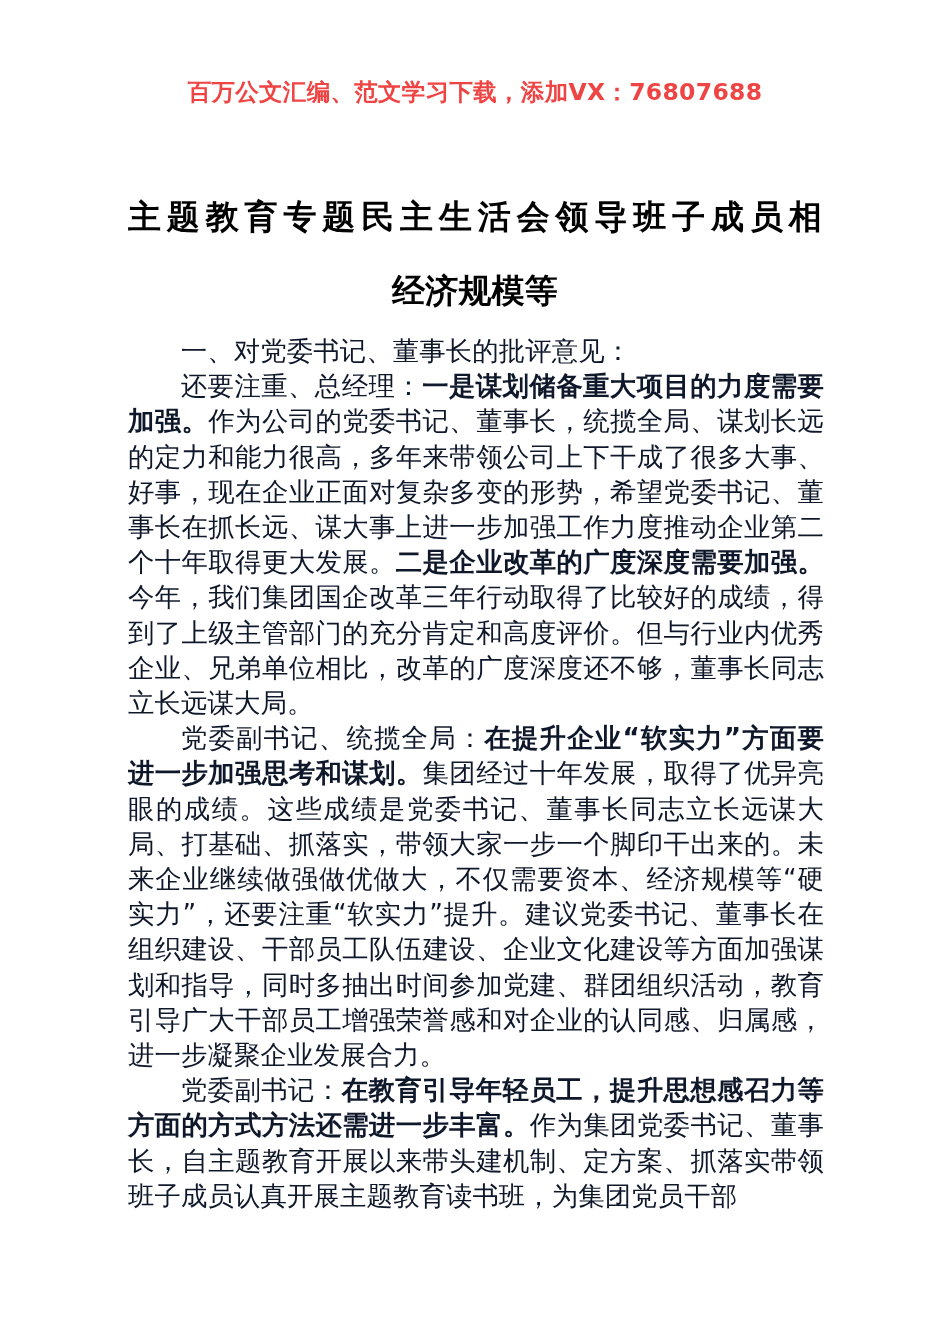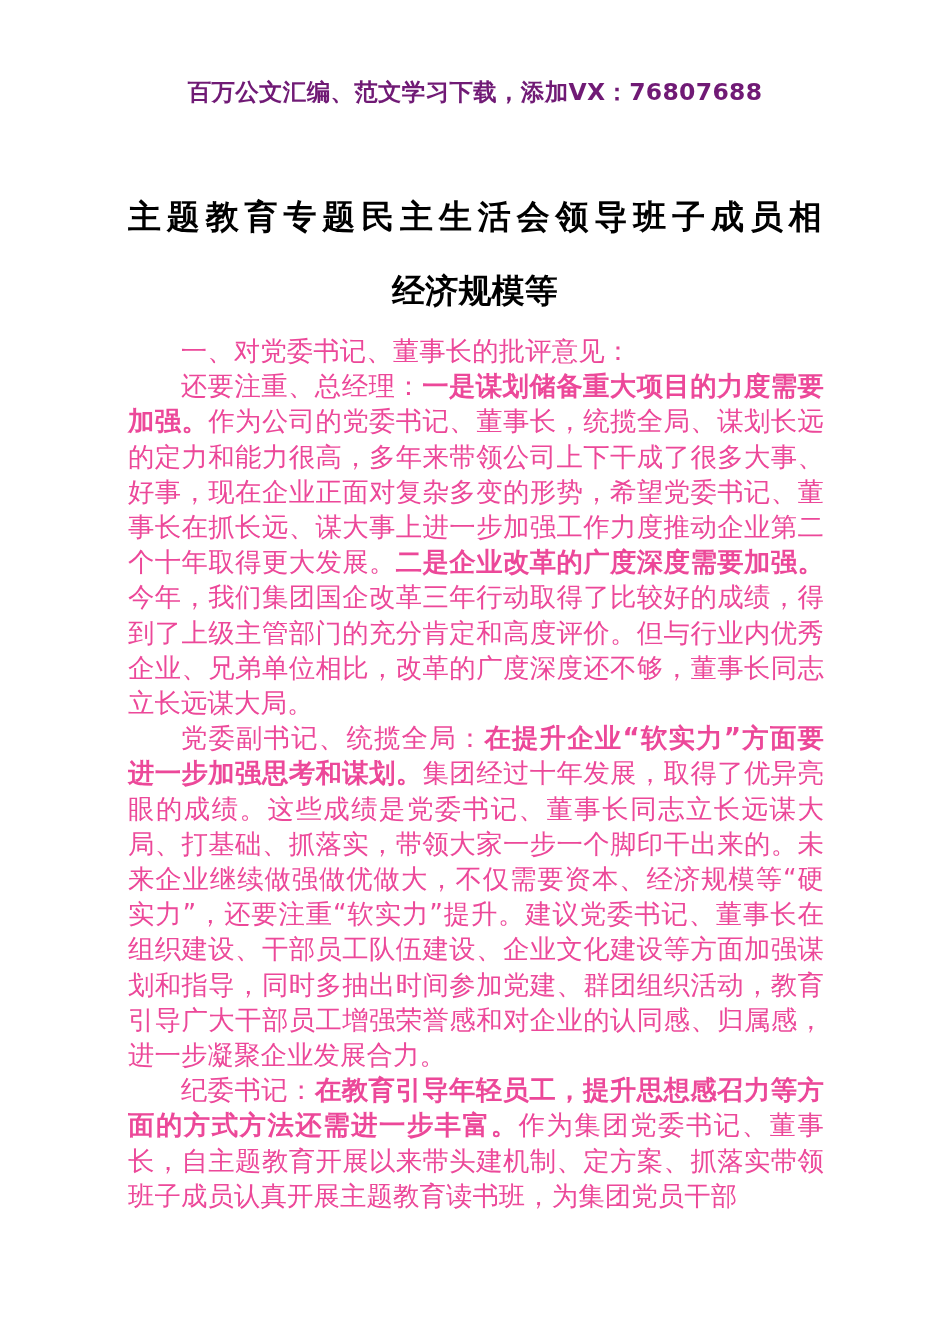--- a/index.html
+++ b/index.html
@@ -66,39 +66,39 @@
     width: 696px;
   }
   .para {
     margin: 0;
     font-size: 26.4px;
     line-height: 35.2px;
     text-align: justify;
     text-justify: inter-ideograph;
     text-indent: 2em;
     letter-spacing: 0.1px;
-    color: #ec4899;
+    color: #0f172a;
     word-break: break-all;
   }
   .para b, .para .b {
     font-weight: 700;
   }
 </style>
 </head>
 <body>
 
 <div class="page">
 
-  <div class="promo-header" style="color: #701a75;">百万公文汇编、范文学习下载，添加VX：76807688</div>
+  <div class="promo-header" style="color: #ef4444;">百万公文汇编、范文学习下载，添加VX：76807688</div>
 
   <div class="doc-title">
     <span class="title-line title-line-1">主题教育专题民主生活会领导班子成员相</span>
     <span class="title-line title-line-2">经济规模等</span>
   </div>
 
   <div class="doc-body" style="color: rgb(0, 0, 0);">
       <p class="para"><span>一、对党委书记、董事长的批评意见：</span></p>
       <p class="para"><span>还要注重、总经理：</span><span class="b">一是谋划储备重大项目的力度需要加强。</span><span>作为公司的党委书记、董事长，统揽全局、谋划长远的定力和能力很高，多年来带领公司上下干成了很多大事、好事，现在企业正面对复杂多变的形势，希望党委书记、董事长在抓长远、谋大事上进一步加强工作力度推动企业第二个十年取得更大发展。</span><span class="b">二是企业改革的广度深度需要加强。</span><span>今年，我们集团国企改革三年行动取得了比较好的成绩，得到了上级主管部门的充分肯定和高度评价。但与行业内优秀企业、兄弟单位相比，改革的广度深度还不够，董事长同志立长远谋大局。</span></p>
       <p class="para"><span>党委副书记、统揽全局：</span><span class="b">在提升企业“软实力”方面要进一步加强思考和谋划。</span><span>集团经过十年发展，取得了优异亮眼的成绩。这些成绩是党委书记、董事长同志立长远谋大局、打基础、抓落实，带领大家一步一个脚印干出来的。未来企业继续做强做优做大，不仅需要资本、经济规模等“硬实力”，还要注重“软实力”提升。建议党委书记、董事长在组织建设、干部员工队伍建设、企业文化建设等方面加强谋划和指导，同时多抽出时间参加党建、群团组织活动，教育引导广大干部员工增强荣誉感和对企业的认同感、归属感，进一步凝聚企业发展合力。</span></p>
-      <p class="para"><span>纪委书记：</span><span class="b">在教育引导年轻员工，提升思想感召力等方面的方式方法还需进一步丰富。</span><span>作为集团党委书记、董事长，自主题教育开展以来带头建机制、定方案、抓落实带领班子成员认真开展主题教育读书班，为集团党员干部</span></p>
+      <p class="para"><span>党委副书记：</span><span class="b">在教育引导年轻员工，提升思想感召力等方面的方式方法还需进一步丰富。</span><span>作为集团党委书记、董事长，自主题教育开展以来带头建机制、定方案、抓落实带领班子成员认真开展主题教育读书班，为集团党员干部</span></p>
     </div>
 
 </div>
 
 </body></html>

